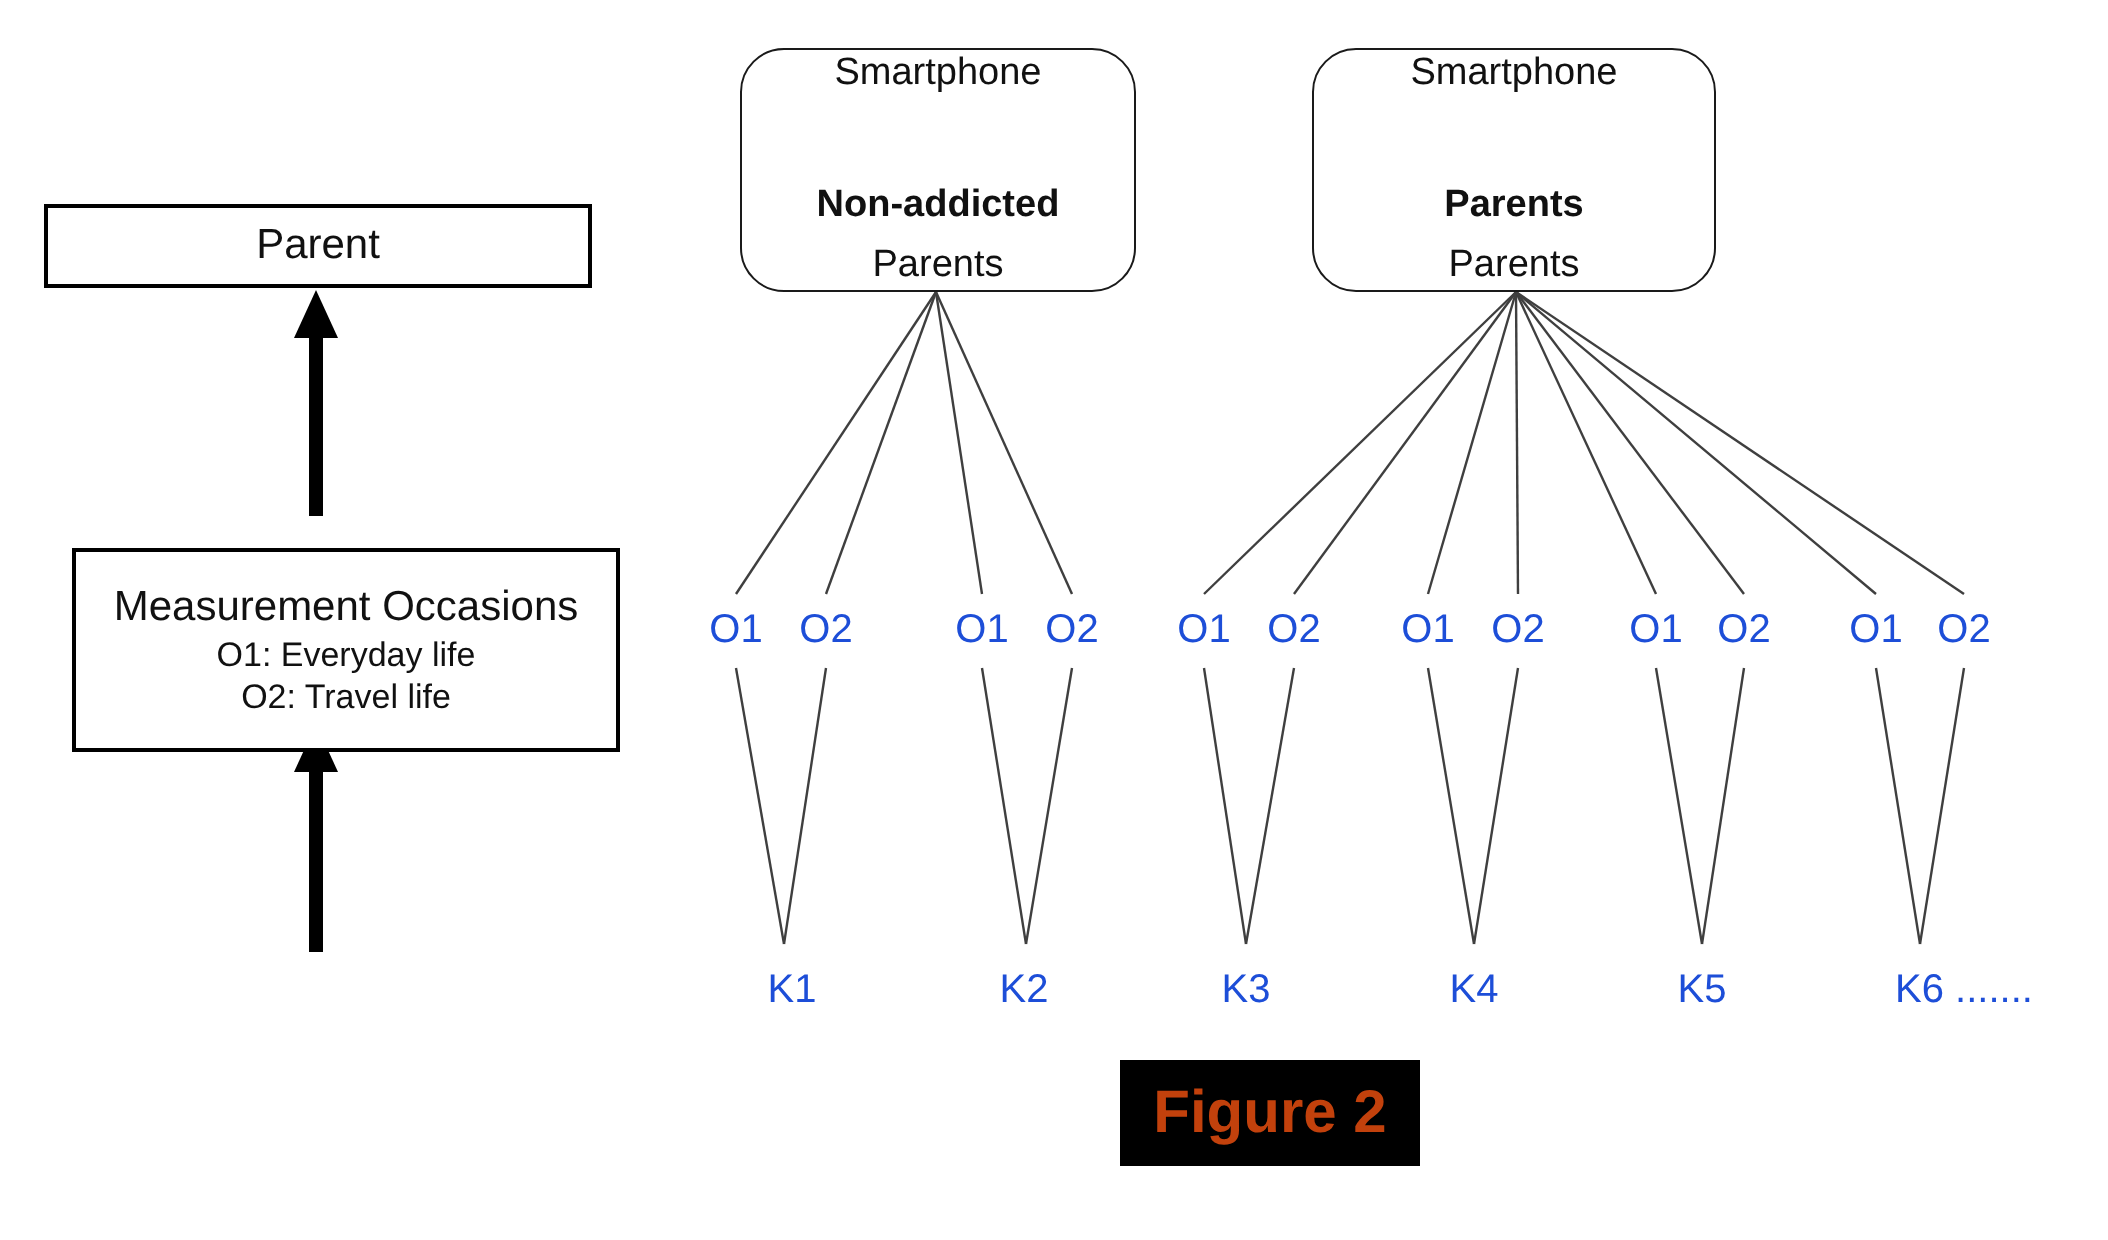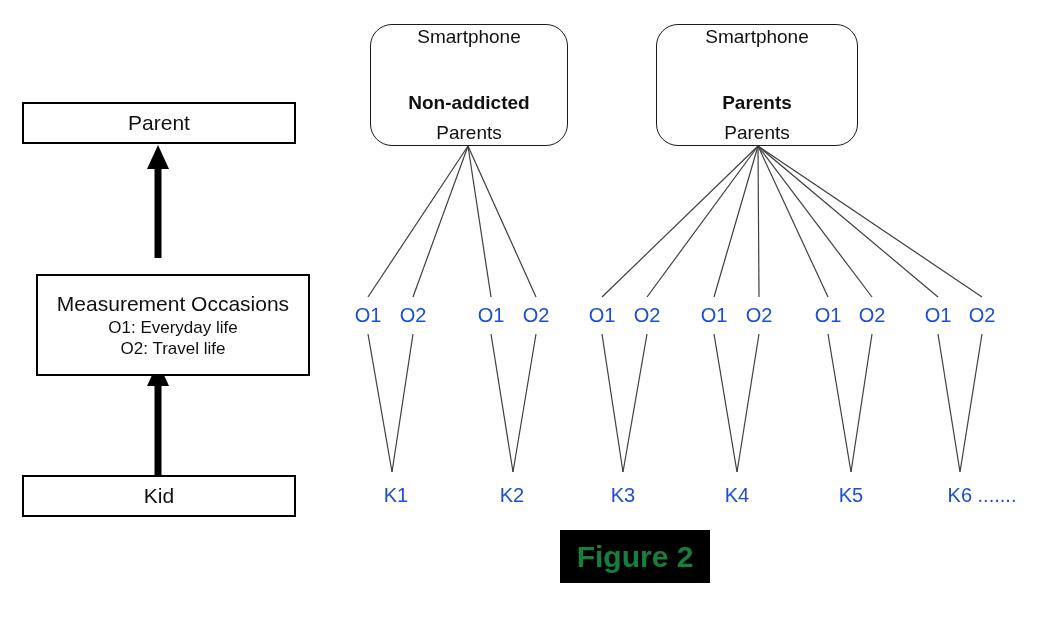--- a/index.html
+++ b/index.html
@@ -46,21 +46,21 @@
     font-size: 20px;
     line-height: 30px;
     white-space: nowrap;
     color: #1d4ed8;
   }
   .caption-box {
     position: absolute;
     left: 560px; top: 530px;
     width: 150px; height: 53px;
     background: #000000;
-    color: #15803d;
+    color: #c2410c;
     display: flex;
     align-items: center;
     justify-content: center;
     font-size: 30px;
     font-weight: bold;
   }
   svg.overlay {
     position: absolute;
     left: 0; top: 0;
     width: 1054px; height: 620px;
@@ -113,23 +113,20 @@
   <div class="rect-box" style="left:22px; top:102px; width:274px; height:42px;">
     <span class="title">Parent</span>
   </div>
 
   <div class="rect-box" style="left:36px; top:258px; width:274px; height:102px;margin-top:16px;">
     <span class="title">Measurement Occasions</span>
     <span class="sub">O1: Everyday life</span>
     <span class="sub">O2: Travel life</span>
   </div>
 
-  <div class="rect-box" style="left:22px; top:475px; width:274px; height:42px;">
-    <span class="title">Kid</span>
-  </div>
 
   <div class="round-box" style="left:370px; top:24px; width:198px; height:122px;">
     <span>Smartphone</span>
     <span class="bold">Non-addicted</span>
     <span>Parents</span>
   </div>
 
   <div class="round-box" style="left:656px; top:24px; width:202px; height:122px;">
     <span>Smartphone</span>
     <span class="bold">Parents</span>

